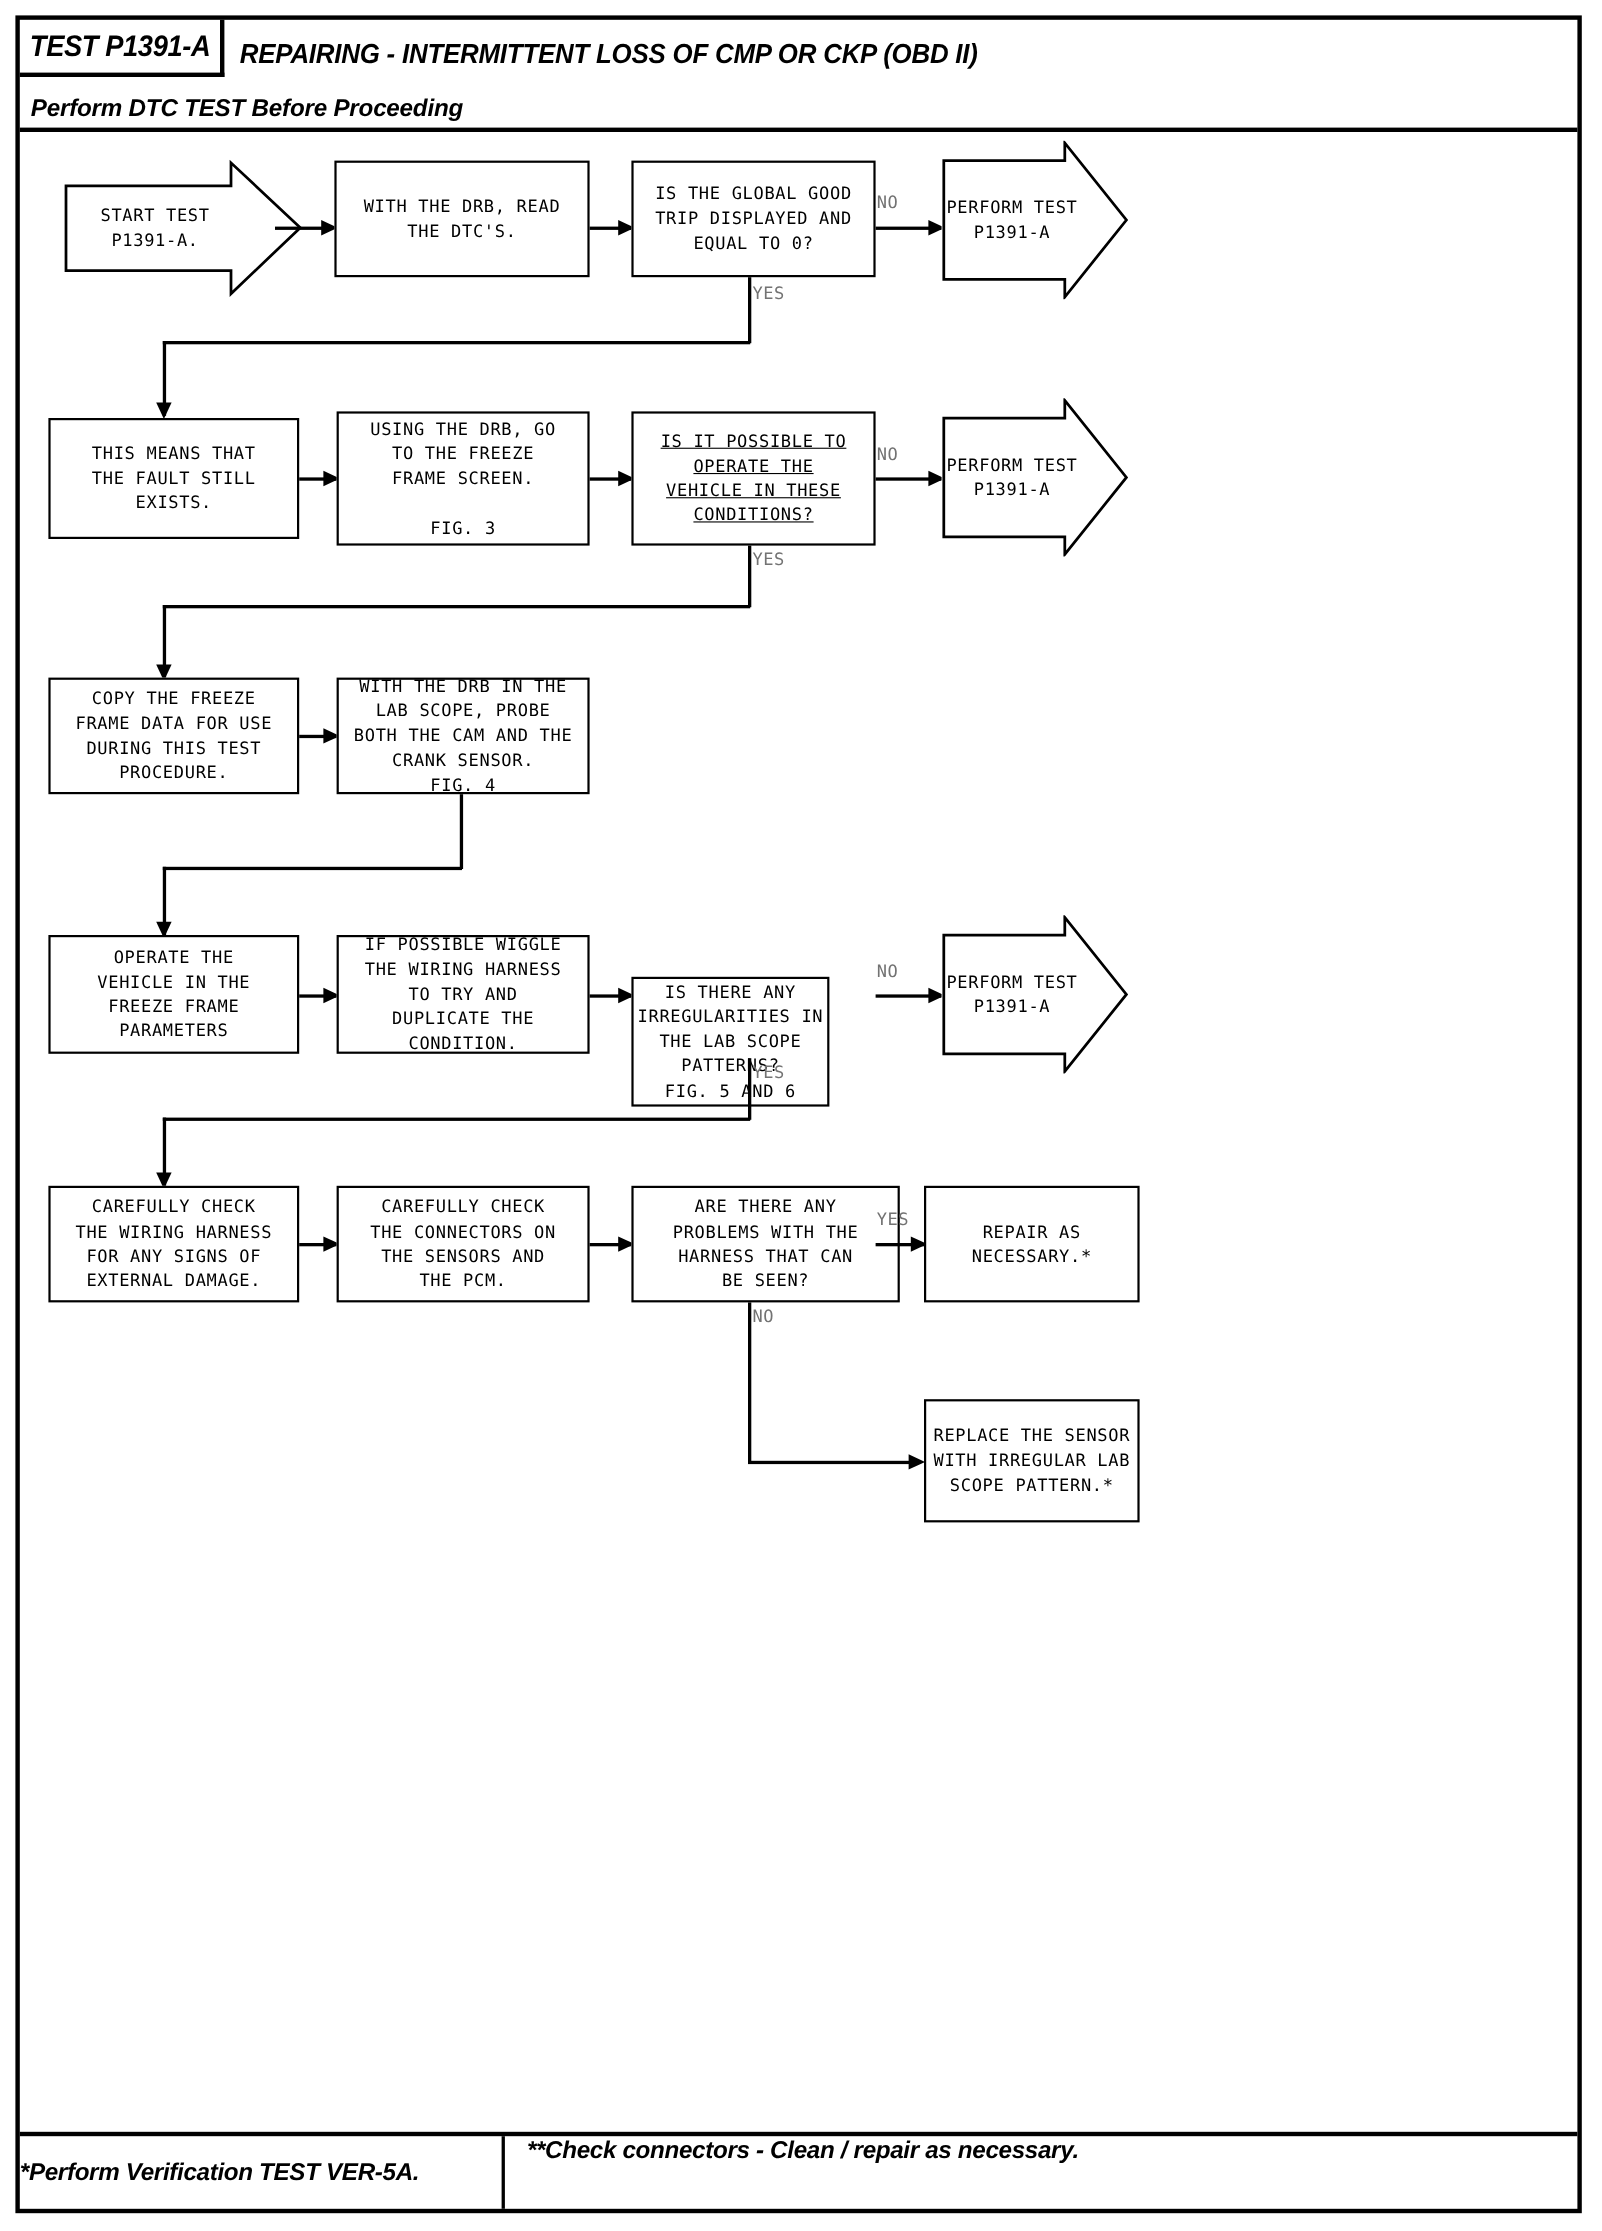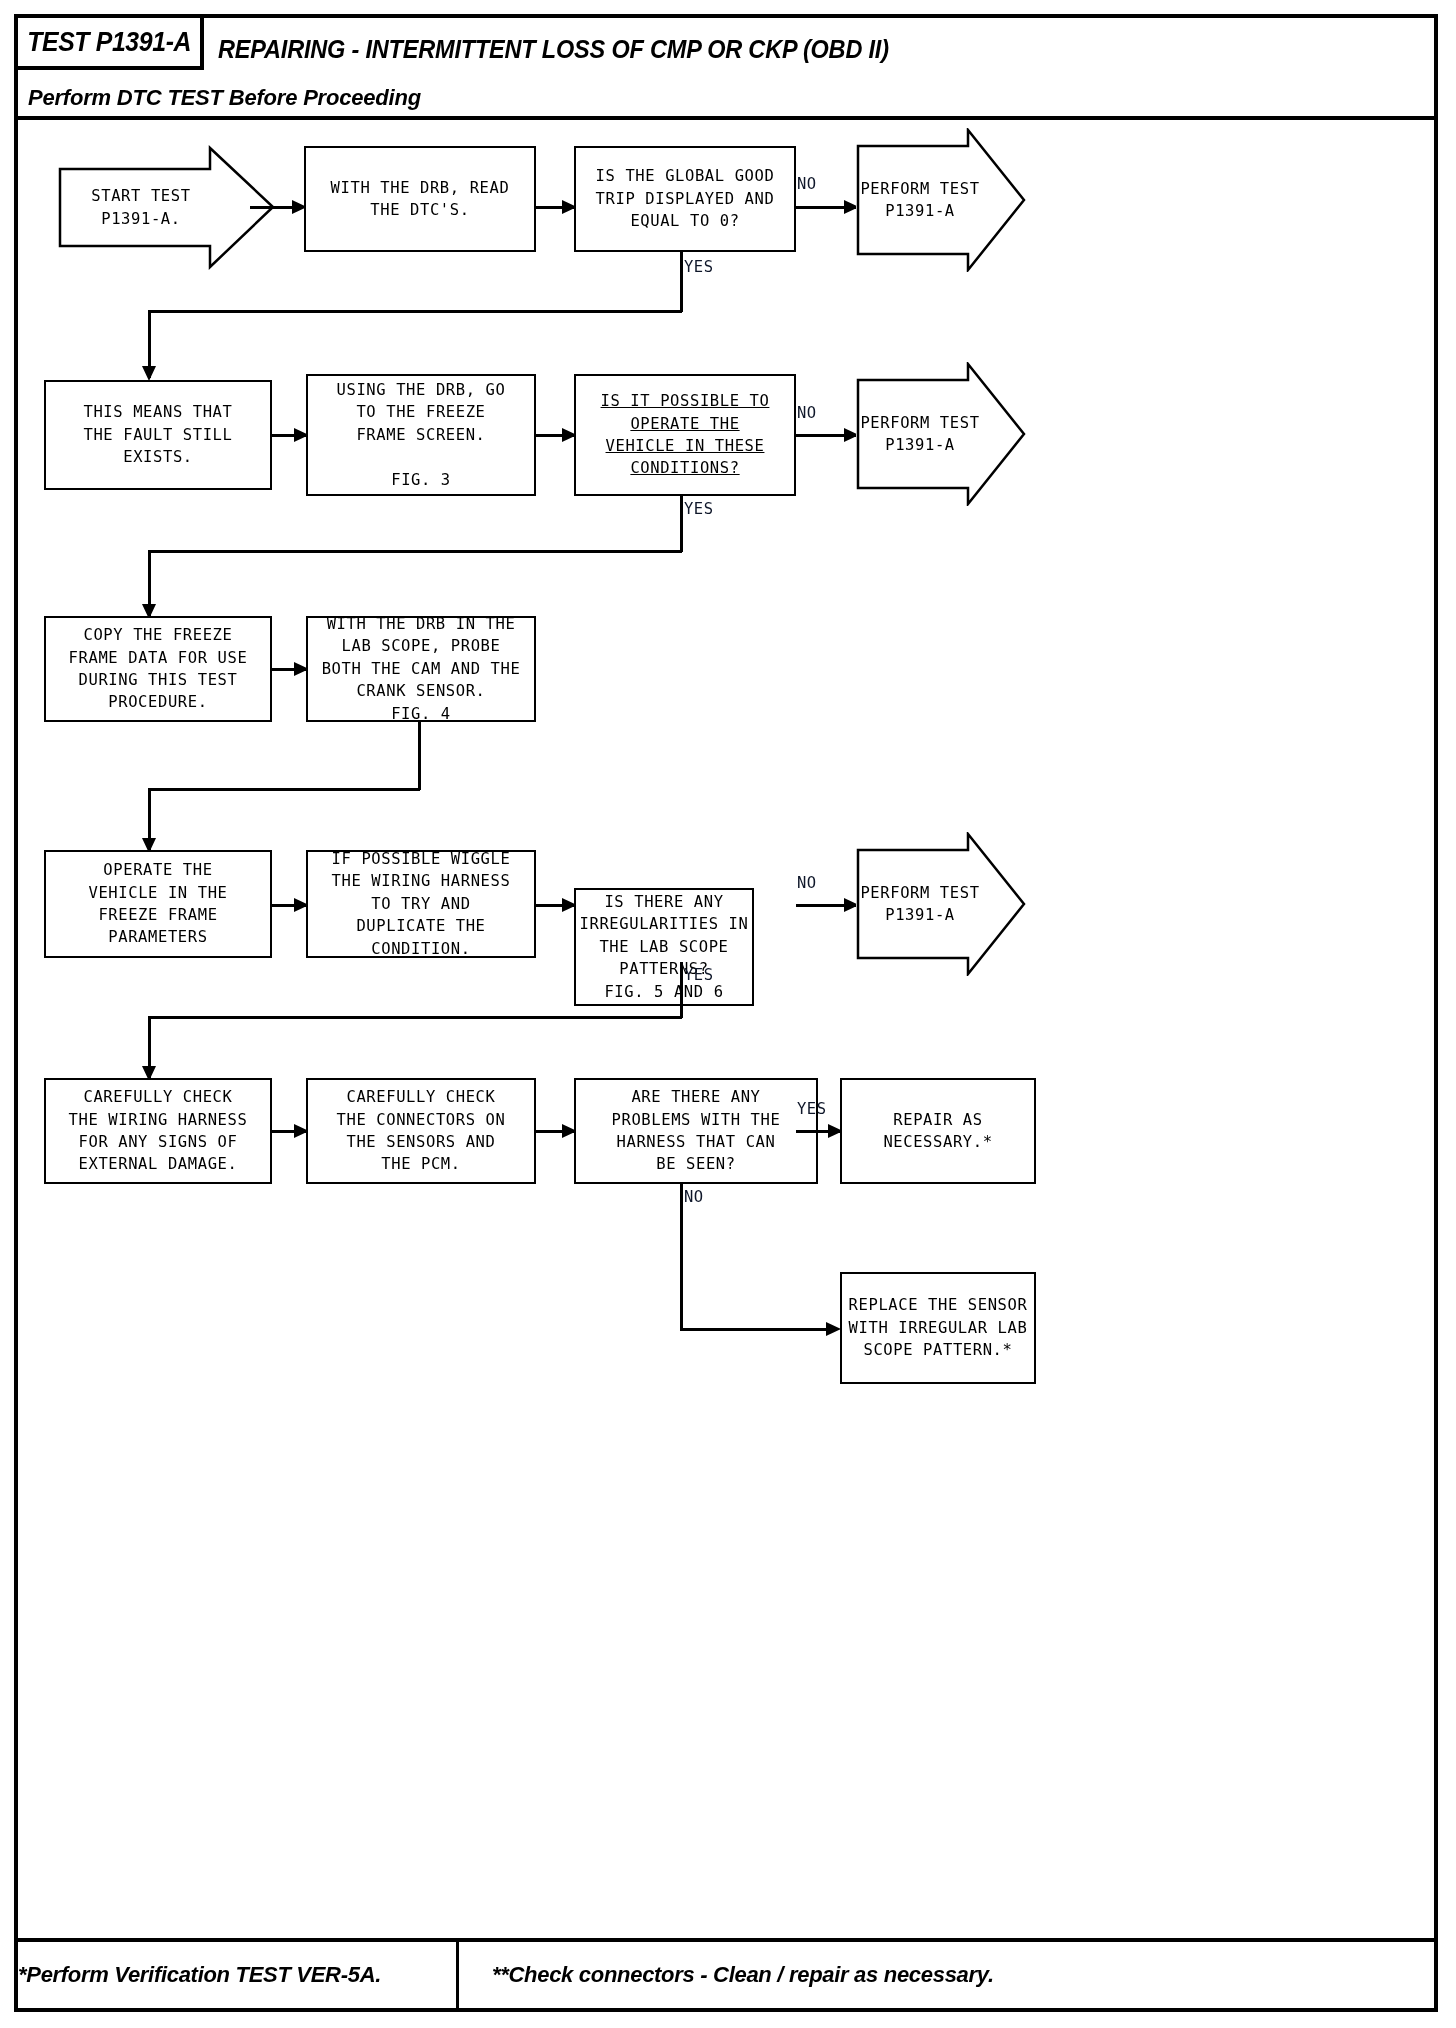--- a/index.html
+++ b/index.html
@@ -108,22 +108,22 @@
   .footer-left {
     width: 441px;
     border-right: 3px solid #000;
     box-sizing: border-box;
     display: flex;
     align-items: center;
   }
   .footer-right {
     flex: 1;
     display: flex;
-    align-items: center;
-    padding-left: 33px;
+    align-items: flex-start;
+    padding-left: 20px;
   }
   .footer-band span {
     font-size: 22px;
     font-weight: bold;
     font-style: italic;
     letter-spacing: -0.3px;
   }
 
   
   .node {
@@ -183,21 +183,21 @@
     border-left: 7px solid transparent;
     border-right: 7px solid transparent;
     border-top: 15px solid #000;
   }
 
   .edge-label {
     position: absolute;
     font-family: "DejaVu Sans Mono", "Liberation Mono", monospace;
     font-size: 15.5px;
     letter-spacing: 0.5px;
-    color: #0f172a;
+    color: #737373;
     white-space: nowrap;
   }
 </style>
 </head>
 <body>
 
 <div id="page">
 
   <div class="outer-frame"></div>
 

